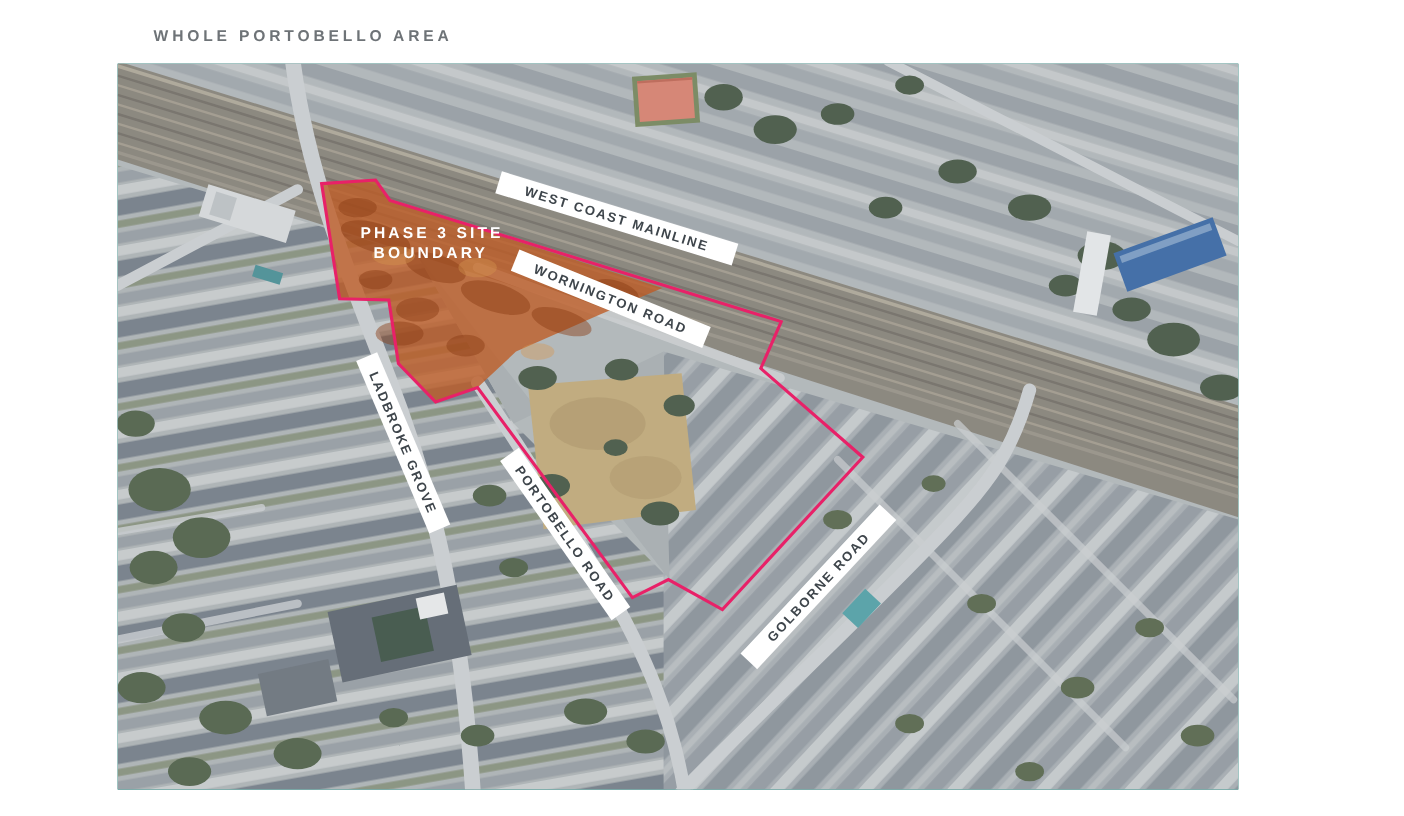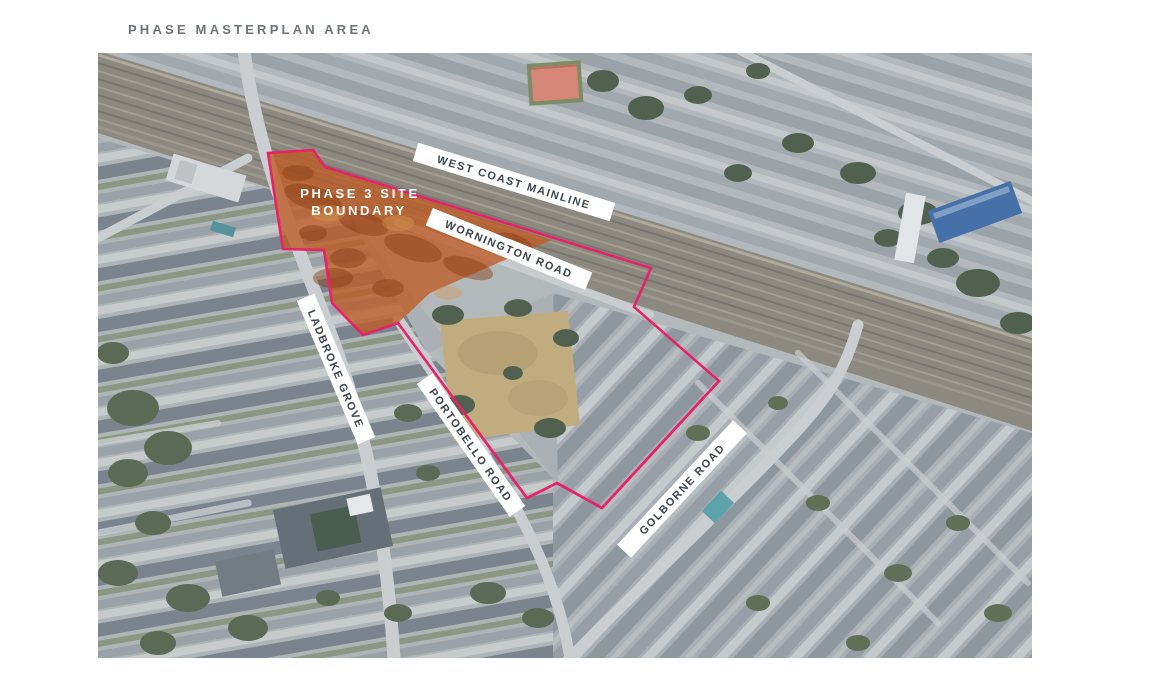--- a/index.html
+++ b/index.html
@@ -25,21 +25,21 @@
   }
   .phase3-text{
     font-family:"Liberation Sans", sans-serif;
     font-size:13px;font-weight:700;letter-spacing:2.6px;
     fill:#ffffff;
   }
 </style>
 </head>
 <body>
 
-<div class="page-title">PHASE MASTERPLAN AREA</div>
+<div class="page-title">WHOLE PORTOBELLO AREA</div>
 
 <div class="map-figure">
 <svg width="934" height="605" viewBox="0 0 934 605" xmlns="http://www.w3.org/2000/svg">
   <defs>
     <pattern id="se" width="54" height="54" patternUnits="userSpaceOnUse" patternTransform="rotate(-47)">
       <rect width="54" height="54" fill="#a9afb3"></rect>
       <rect y="0" width="54" height="9" fill="#c7cbcc"></rect>
       <rect y="13" width="54" height="14" fill="#8e959c"></rect>
       <rect y="31" width="54" height="5" fill="#b9bec0"></rect>
       <rect y="40" width="54" height="11" fill="#969da3"></rect>

